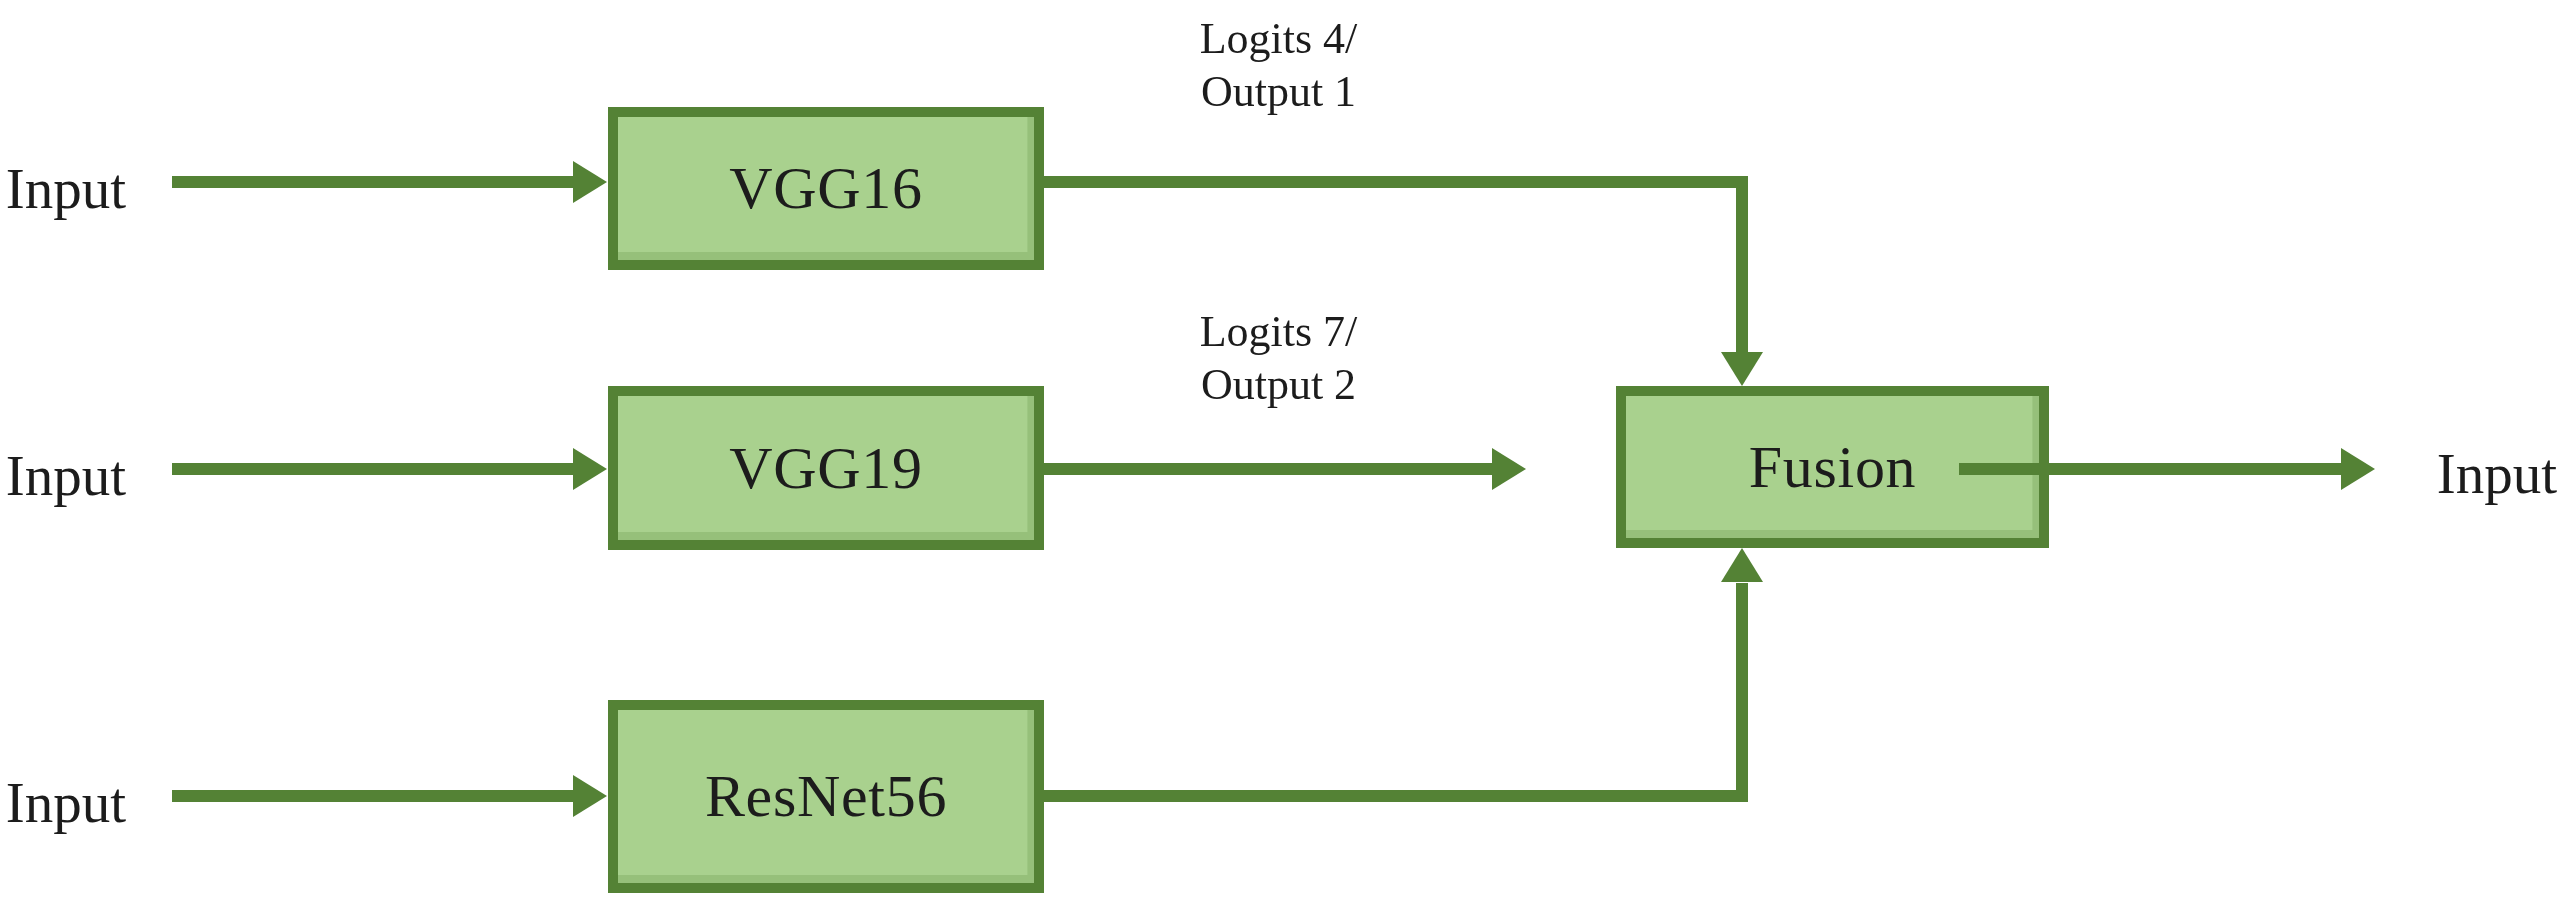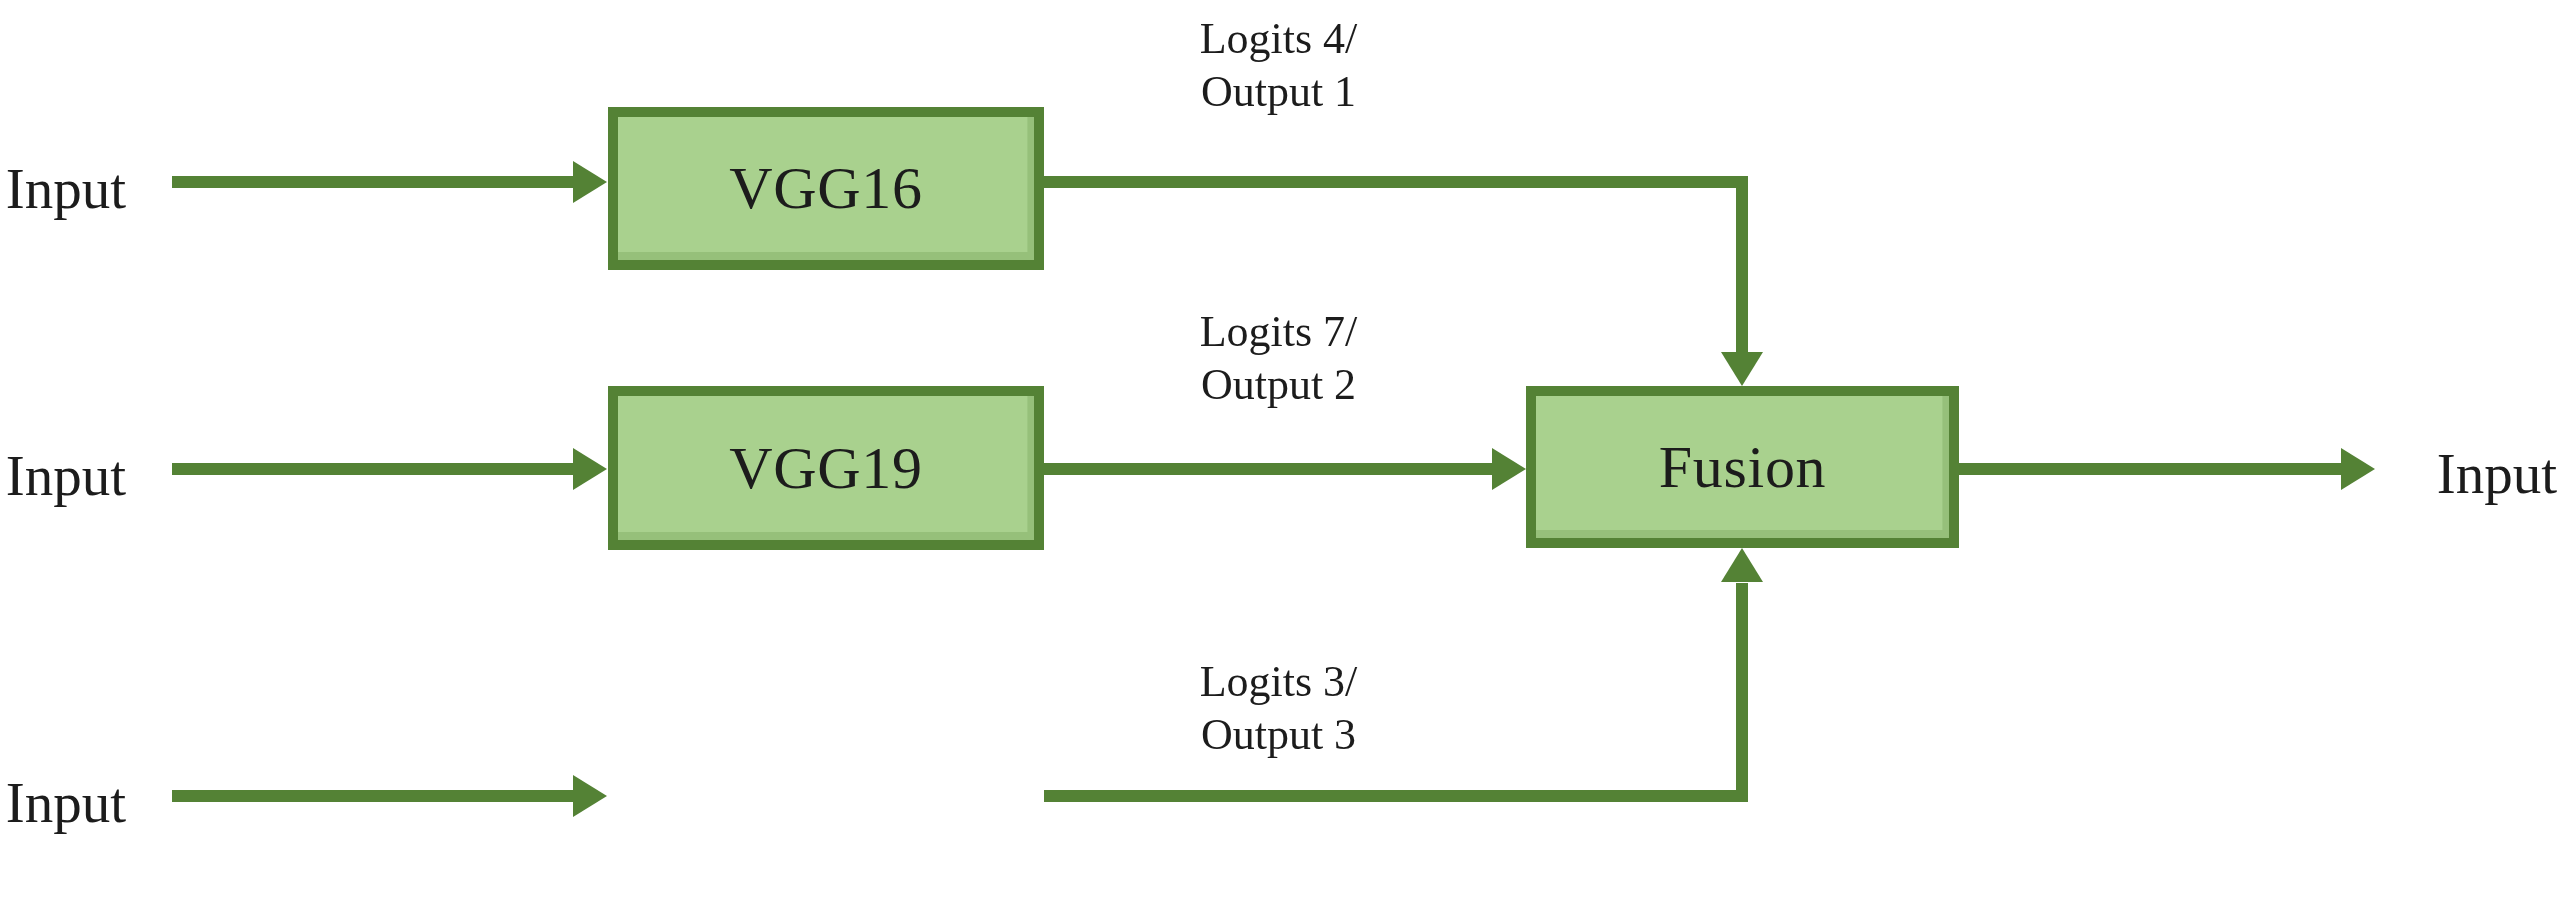--- a/index.html
+++ b/index.html
@@ -24,21 +24,21 @@
     background:var(--fill);
     border:10.6px solid var(--line);
     box-shadow:inset -6.6px -8px 0 rgba(84,130,53,0.22);
     display:flex;align-items:center;justify-content:center;
     font-size:60px;
     letter-spacing:0.7px;
   }
   .node-vgg16{left:608px;top:107px;width:436px;height:163px;}
   .node-vgg19{left:608px;top:386px;width:436px;height:164px;align-items:center;}
   .node-resnet{left:608px;top:700px;width:436px;height:193px;}
-  .node-fusion{left:1526px;top:386px;width:433px;height:162px;}
+  .node-fusion{left:1616px;top:386px;width:433px;height:162px;}
   
   .side-label{
     position:absolute;
     font-size:57px;
     text-align:center;
   }
   .lbl-input1{left:0px;top:156px;width:132px;}
   .lbl-input2{left:0px;top:443px;width:132px;}
   .lbl-input3{left:0px;top:770px;width:132px;}
   .lbl-output{left:2418px;top:441px;width:158px;}
@@ -111,32 +111,31 @@
   <div class="arrow-right ah-in2"></div>
   <div class="h-line line-in3"></div>
   <div class="arrow-right ah-in3"></div>
 
   <div class="node node-vgg16">
     <span>VGG16</span>
   </div>
   <div class="node node-vgg19">
     <span>VGG19</span>
   </div>
+  <div class="node node-resnet">
+    <span>ResNet56</span>
+  </div>
 
   <div class="edge-label lbl-logits1">
     <div>Logits 4/</div>
     <div>Output 1</div>
   </div>
   <div class="edge-label lbl-logits2">
     <div>Logits 7/</div>
     <div>Output 2</div>
-  </div>
-  <div class="edge-label lbl-logits3">
-    <div>Logits 3/</div>
-    <div>Output 3</div>
   </div>
 
   <div class="h-line line-v16h"></div>
   <div class="v-line line-v16v"></div>
   <div class="arrow-down ah-v16"></div>
 
   <div class="h-line line-v19h"></div>
   <div class="arrow-right ah-v19"></div>
 
   <div class="h-line line-resh"></div>

